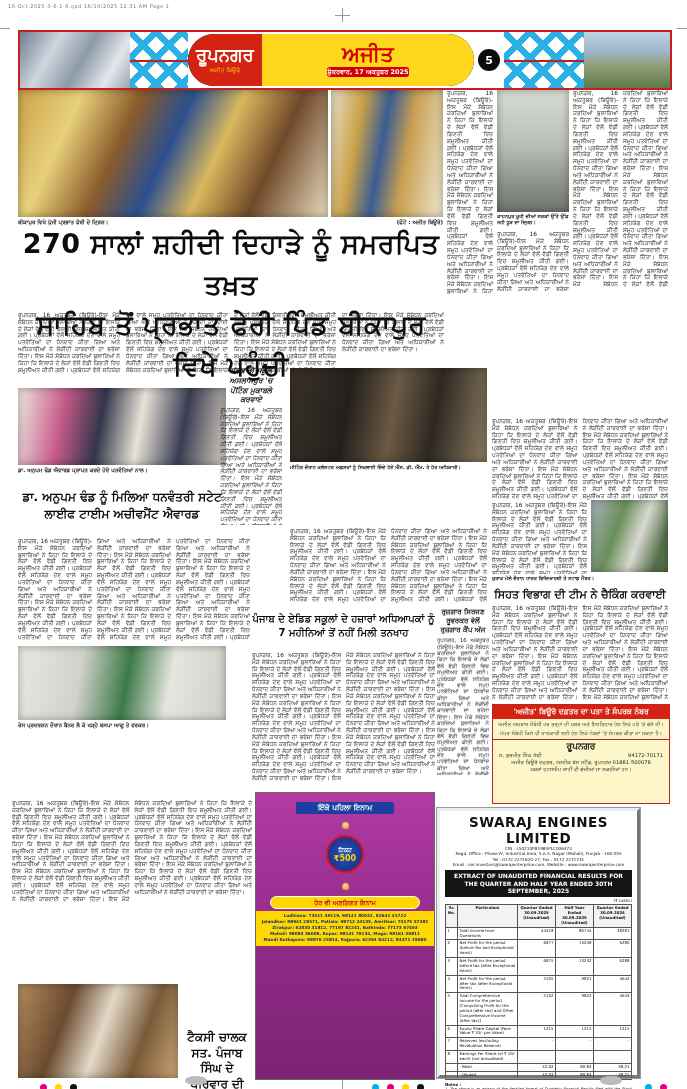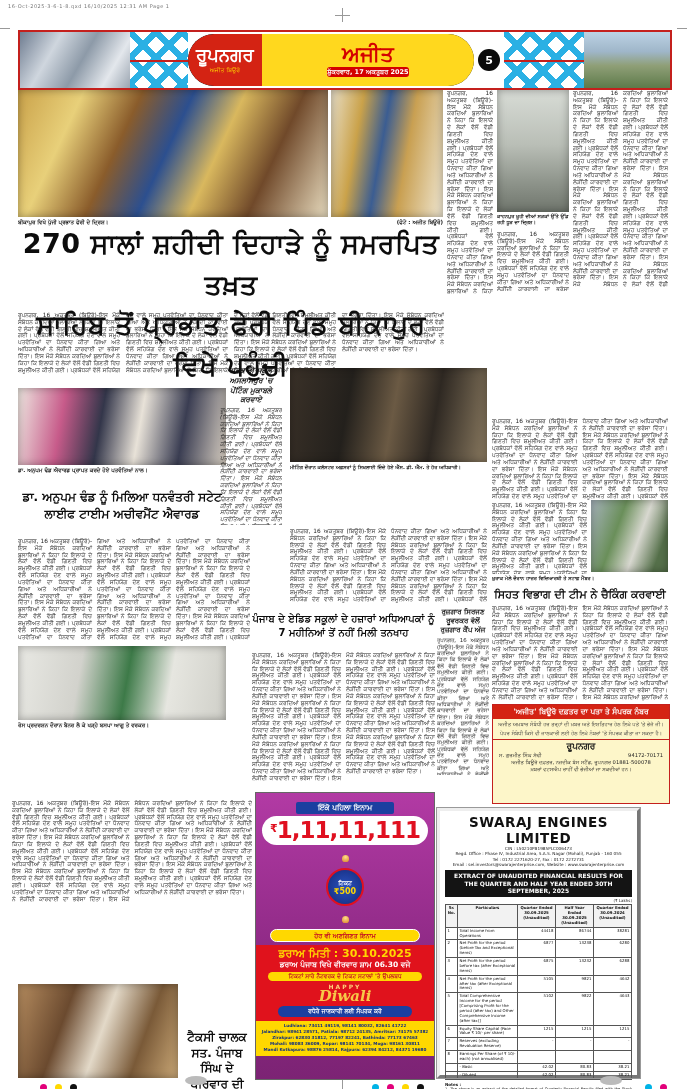--- a/index.html
+++ b/index.html
@@ -211,40 +211,29 @@
       <span>94172-70171</span>
     </div>
     <div class="c-center">ਅਜੀਤ ਬਿਊਰੋ ਦਫ਼ਤਰ, ਨਜ਼ਦੀਕ ਬੱਸ ਸਟੈਂਡ, ਰੂਪਨਗਰ  01881-500078</div>
     <div class="c-center">ਖ਼ਬਰਾਂ ਵਟਸਐਪ ਰਾਹੀਂ ਵੀ ਭੇਜੀਆਂ ਜਾ ਸਕਦੀਆਂ ਹਨ।</div>
   </div>
 
   <div class="abs lotto" style="left:255px;top:792px;width:180px;height:288px;">
     <div style="text-align:center;margin-top:2px;">
       <span class="lt-first">ਇੱਕੋ ਪਹਿਲਾ ਇਨਾਮ</span>
     </div>
-    <div class="lt-blob">
-      <span class="lt-prize"><span class="lt-rs">₹</span><span>1,11,11,111</span></span>
-    </div>
     <div style="text-align:center;">
       <span class="diya"></span>
       <div class="lt-ticket">
         <span>ਟਿਕਟ</span>
         <span class="p">₹500</span>
       </div>
       <span class="diya"></span>
     </div>
     <div class="lt-pill">ਹੋਰ ਵੀ ਅਣਗਿਣਤ ਇਨਾਮ</div>
-    <div class="lt-red">
-      <div class="lt-date">ਡਰਾਅ ਮਿਤੀ : 30.10.2025</div>
-      <div class="lt-time">ਡਰਾਅ ਪੰਜਾਬ ਵਿਖੇ ਵੀਰਵਾਰ ਸ਼ਾਮ 06.30 ਵਜੇ</div>
-      <div class="lt-avail">ਟਿਕਟਾਂ ਸਾਰੇ ਨੈੱਟਵਰਕ ਦੇ ਟਿਕਟ ਸਟਾਲਾਂ 'ਤੇ ਉਪਲਬਧ</div>
-      <div class="lt-happy1">HAPPY</div>
-      <div class="lt-happy2">Diwali</div>
-      <div class="lt-contact">ਵਧੇਰੇ ਜਾਣਕਾਰੀ ਲਈ ਸੰਪਰਕ ਕਰੋ</div>
-    </div>
     <div class="lt-phones">
       <div>Ludhiana: 73411 49119, 98141 80032, 82641 41722</div>
       <div>Jalandhar: 98941 28571, Patiala: 98712 24135, Amritsar: 74175 57382</div>
       <div>Zirakpur: 62830 31812, 77197 82241, Bathinda: 77173 67463</div>
       <div>Mohali: 98083 36009, Ropar: 98141 70134, Moga: 98161 30811</div>
       <div>Mandi Kotkapura: 98876 25814, Rajpura: 62394 84212, 84371 19680</div>
     </div>
   </div>
 
   <div class="abs swaraj" style="left:437px;top:808px;width:203px;height:270px;">

